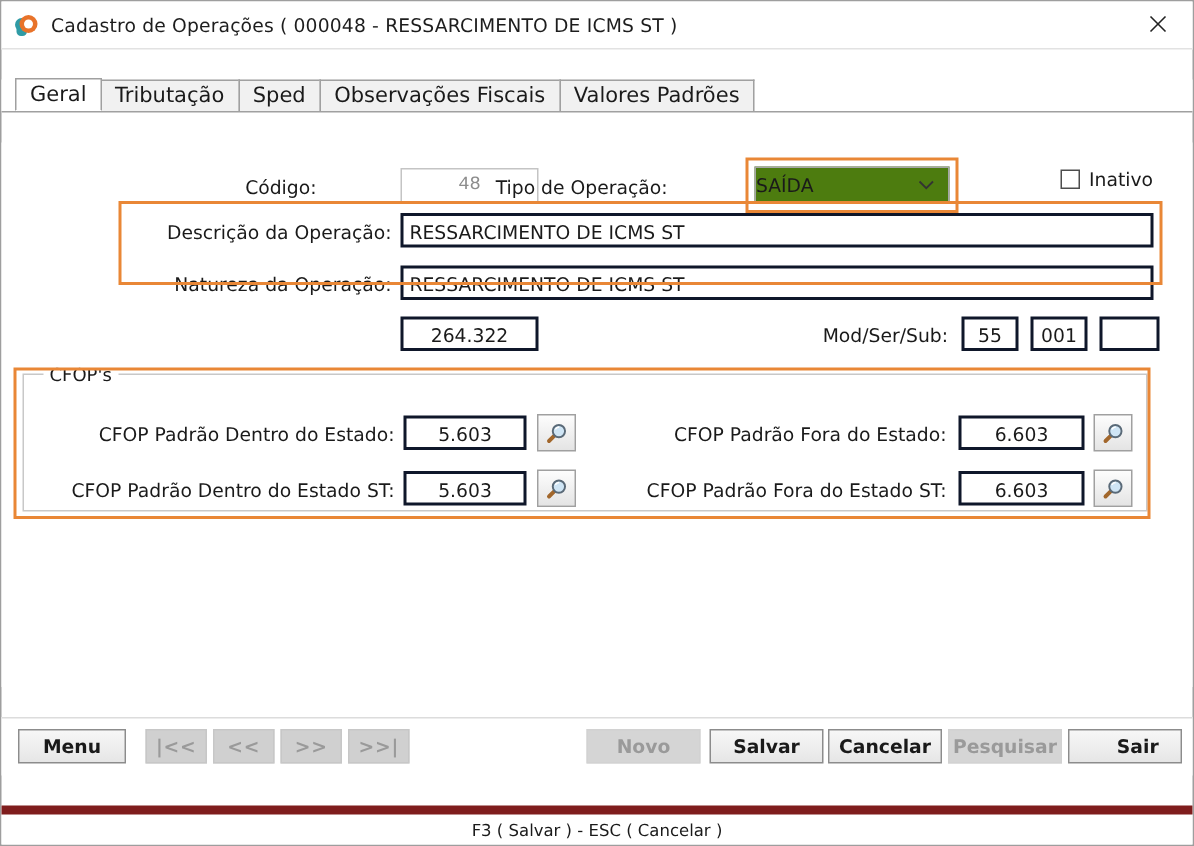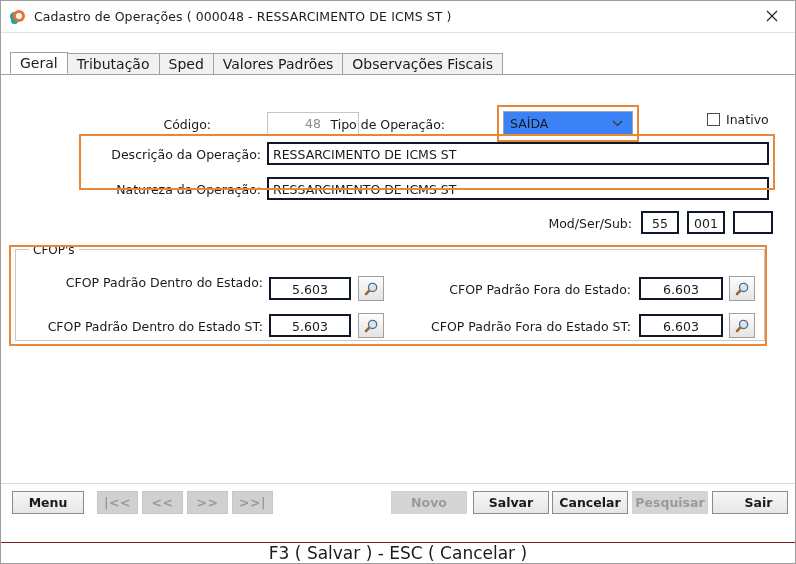--- a/index.html
+++ b/index.html
@@ -107,24 +107,24 @@
     height:23px;line-height:21px;
     white-space:nowrap;overflow:hidden;
   }
   .txt.center{text-align:center;}
   .txt.disabled{
     border:1px solid #c4c4c4;color:#8d8d8d;background:#ffffff;
   }
   .combo{
     position:absolute;box-sizing:border-box;
     border:1px solid #a6a6a6;
-    background:#3b82f6;
+    background:#4d7c0f;
     height:25px;line-height:23px;
     font-size:12.5px;color:#1a1a1a;
-    padding:0 6px;
+    padding:0 0;
     white-space:nowrap;overflow:hidden;
   }
   .combo .arrow{
     position:absolute;right:9px;top:0;height:23px;
     display:flex;align-items:center;
   }
   .hl{
     position:absolute;box-sizing:border-box;
     border:2px solid #e98736;
     pointer-events:none;
@@ -175,24 +175,24 @@
     border:1px solid #d2d2d2;
     background:#d5d5d5;
     color:#9a9a9a;
   }
   .btn.nav{
     background:#d0d0d0;border:1px solid #c7c7c7;color:#9a9a9a;
     font-size:12.5px;letter-spacing:0.5px;
   }
   .statusbar{
     flex:0 0 20px;height:20px;
-    border-top:1px solid #7f1d1d;
+    border-top:6px solid #7f1d1d;
     background:#ffffff;
     display:flex;align-items:center;justify-content:center;
-    font-size:17px;color:#1a1a1a;
+    font-size:11px;color:#1a1a1a;
   }
 </style>
 </head>
 <body>
 
 <div class="window">
 
   <div class="titlebar">
     <div class="app-icon">
       <div class="c1"></div>
@@ -213,31 +213,31 @@
     <div class="tab active">
         <span>Geral</span>
       </div>
     <div class="tab">
         <span>Tributação</span>
       </div>
     <div class="tab">
         <span>Sped</span>
       </div>
     <div class="tab">
+        <span>Observações Fiscais</span>
+      </div>
+    <div class="tab">
         <span>Valores Padrões</span>
       </div>
-    <div class="tab">
-        <span>Observações Fiscais</span>
-      </div>
   </div>
 
   <div class="content">
 
     <div class="lbl" style="left:150px;top:22px;width:60px;">Código:</div>
-    <div class="txt disabled center" style="left:266px;top:17px;width:92px;">48</div>
+    <div class="txt disabled center" style="left:266px;top:17px;width:92px;font-family:Liberation Mono, monospace;">48</div>
 
     <div class="lbl" style="left:320px;top:22px;width:124px;">Tipo de Operação:</div>
     <div class="combo" style="left:502px;top:16px;width:130px;">
       <span>SAÍDA</span>
       <span class="arrow">
         <svg width="11" height="7" viewBox="0 0 11 7" aria-hidden="true">
           <polyline points="1,1 5.5,5.5 10,1" fill="none" stroke="#333" stroke-width="1.2"></polyline>
         </svg>
       </span>
     </div>
@@ -249,30 +249,31 @@
     </div>
 
     <div class="lbl" style="left:98px;top:52px;width:162px;">Descrição da Operação:</div>
     <div class="txt" style="left:266px;top:47px;width:502px;">RESSARCIMENTO DE ICMS ST</div>
 
     <div class="lbl" style="left:98px;top:87px;width:162px;">Natureza da Operação:</div>
     <div class="txt" style="left:266px;top:82px;width:502px;">RESSARCIMENTO DE ICMS ST</div>
 
     <div class="hl" style="left:78px;top:39px;width:696px;height:56px;"></div>
 
+    <div class="txt center" style="left:266px;top:116px;width:92px;">264.322</div>
 
     <div class="lbl" style="left:537px;top:121px;width:94px;">Mod/Ser/Sub:</div>
     <div class="txt center" style="left:640px;top:116px;width:38px;">55</div>
     <div class="txt center" style="left:686px;top:116px;width:38px;">001</div>
     <div class="txt center" style="left:732px;top:116px;width:40px;"></div>
 
     <div class="fieldset" style="left:14px;top:154px;width:750px;height:92px;"></div>
     <div class="fieldset-legend" style="left:28px;top:148px;">CFOP's</div>
 
-    <div class="lbl" style="left:46px;top:180px;width:216px;">CFOP Padrão Dentro do Estado:</div>
+    <div class="lbl" style="left:46px;top:187px;width:216px;">CFOP Padrão Dentro do Estado:</div>
     <div class="txt center" style="left:268px;top:182px;width:82px;">5.603</div>
     <div class="magbtn" style="left:357px;top:181px;">
       <svg width="16" height="16" viewBox="0 0 16 16" aria-hidden="true">
         <line x1="3" y1="13" x2="7.3" y2="8.7" stroke="#a2672c" stroke-width="2.6" stroke-linecap="round"></line>
         <circle cx="9.6" cy="6.4" r="4.1" fill="#cfe5f5" stroke="#5a6a78" stroke-width="1.3"></circle>
         <path d="M7.2 5.2 a3.2 3.2 0 0 1 2.6 -1.6" fill="none" stroke="#ffffff" stroke-width="1"></path>
       </svg>
     </div>
 
     <div class="lbl" style="left:418px;top:187px;width:212px;">CFOP Padrão Fora do Estado:</div>

